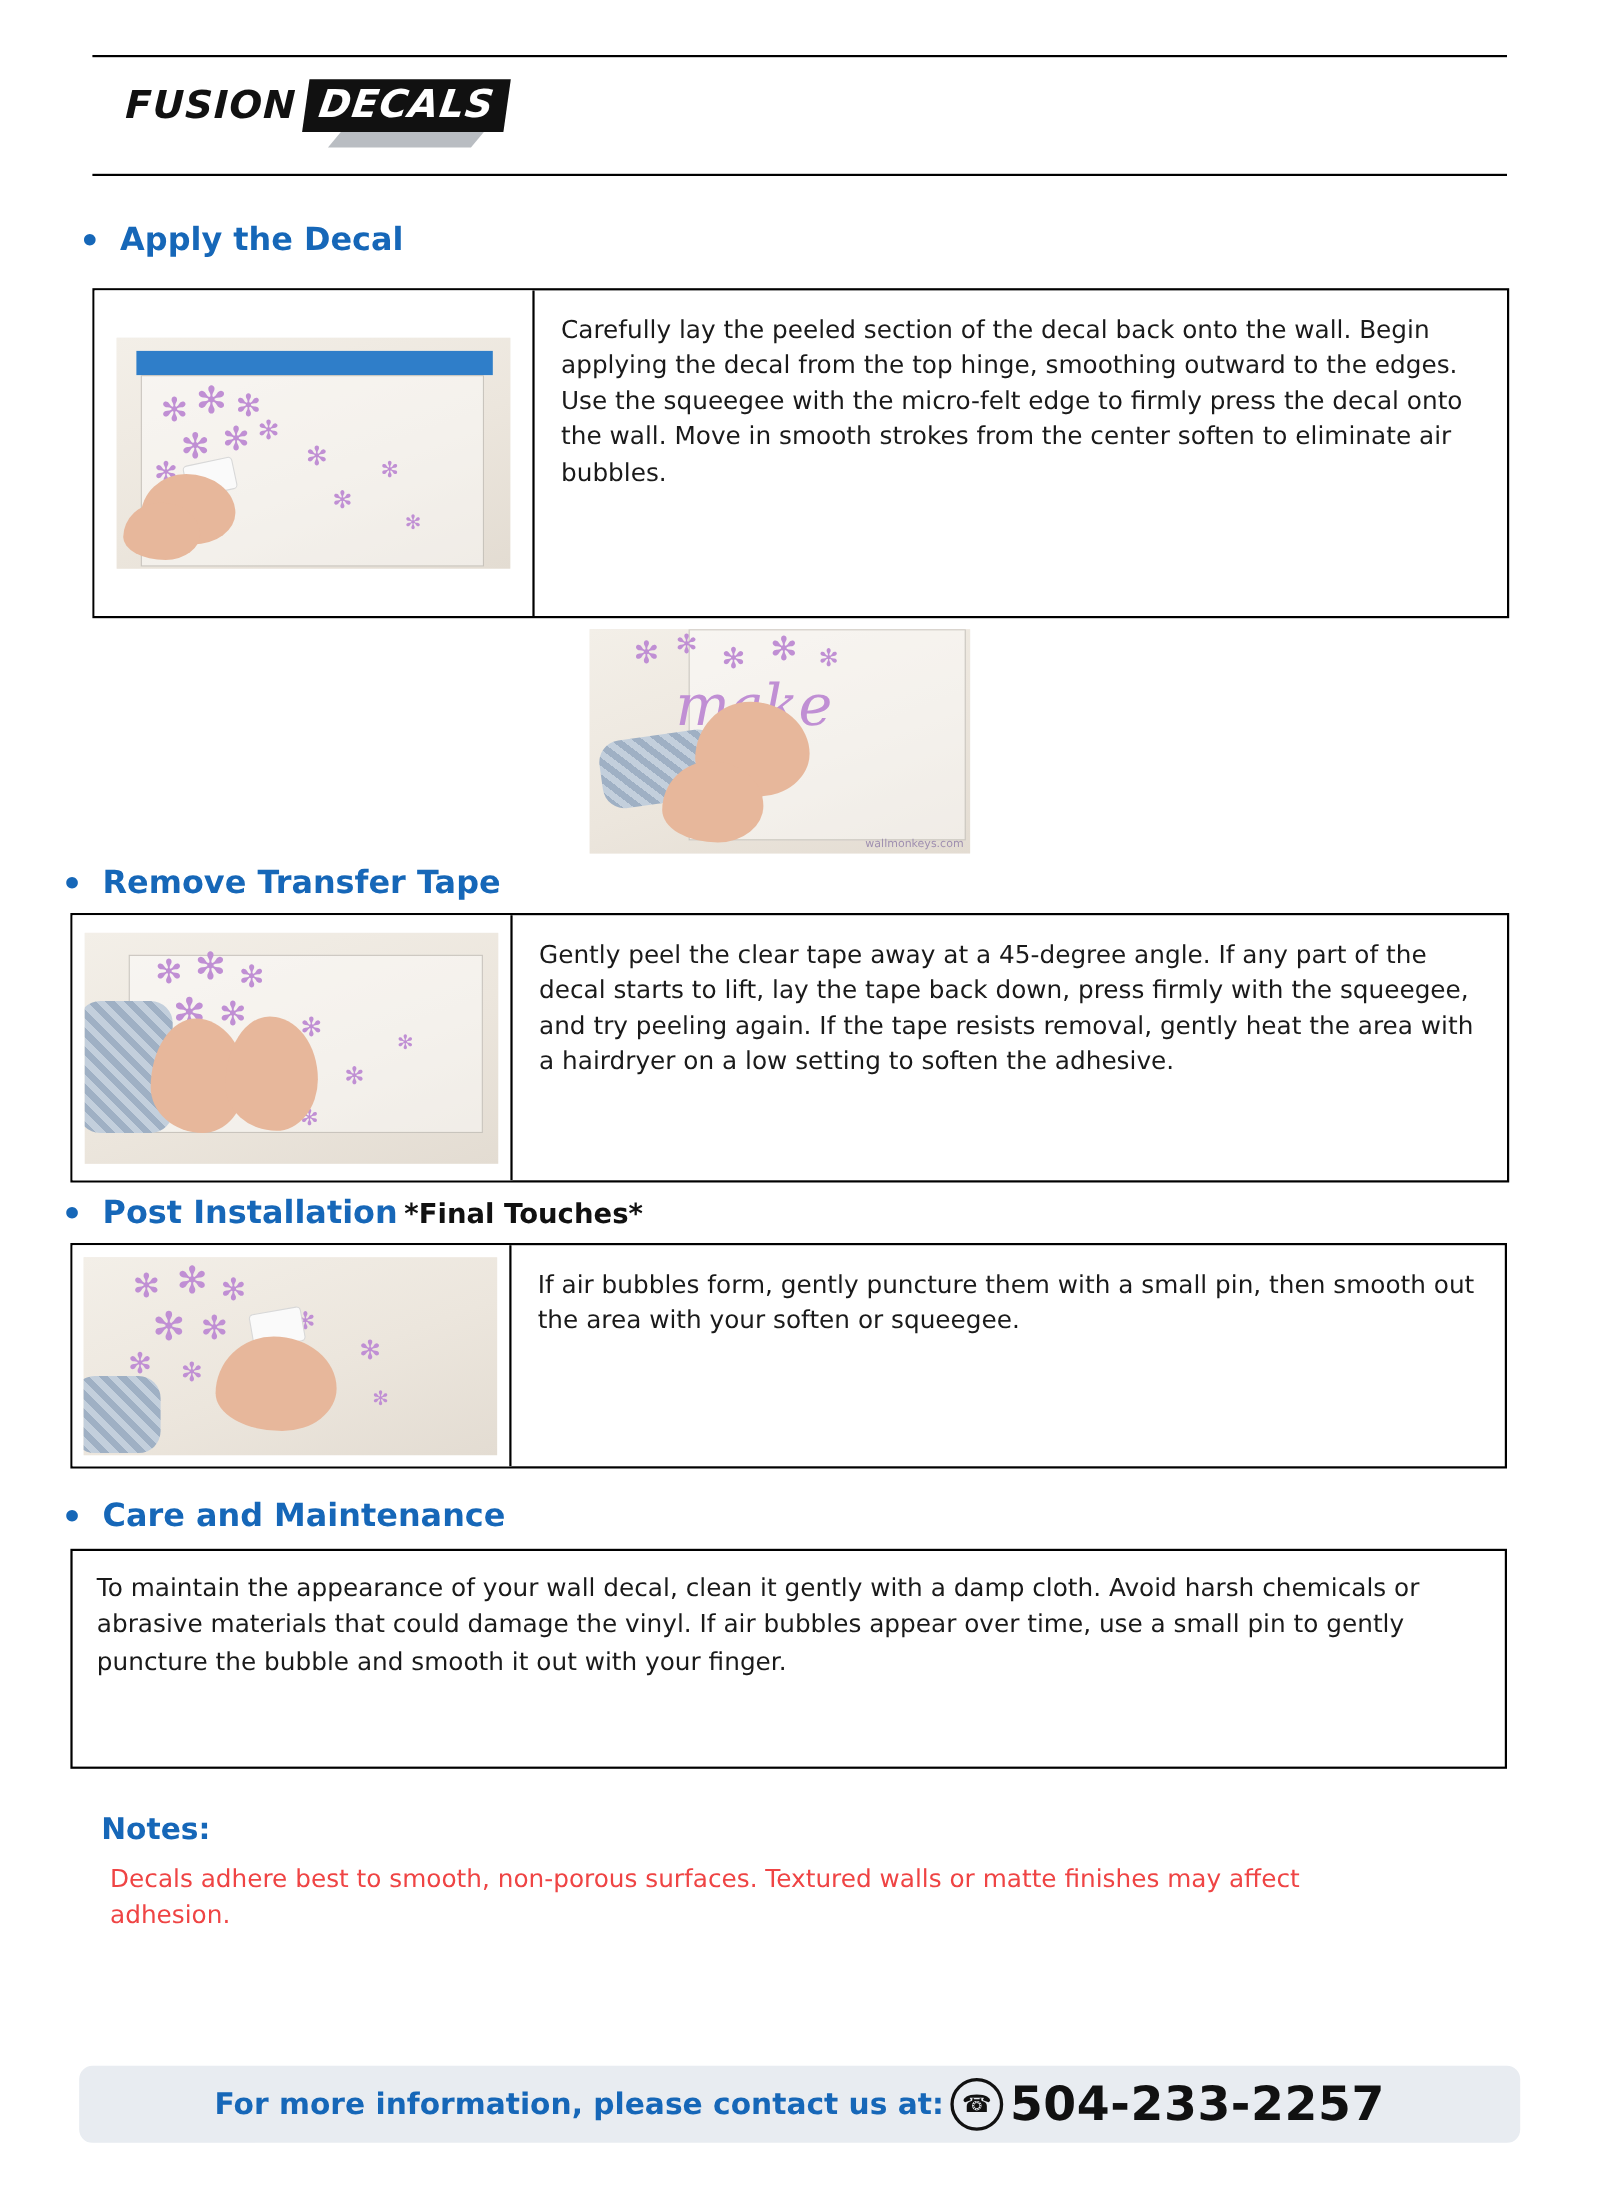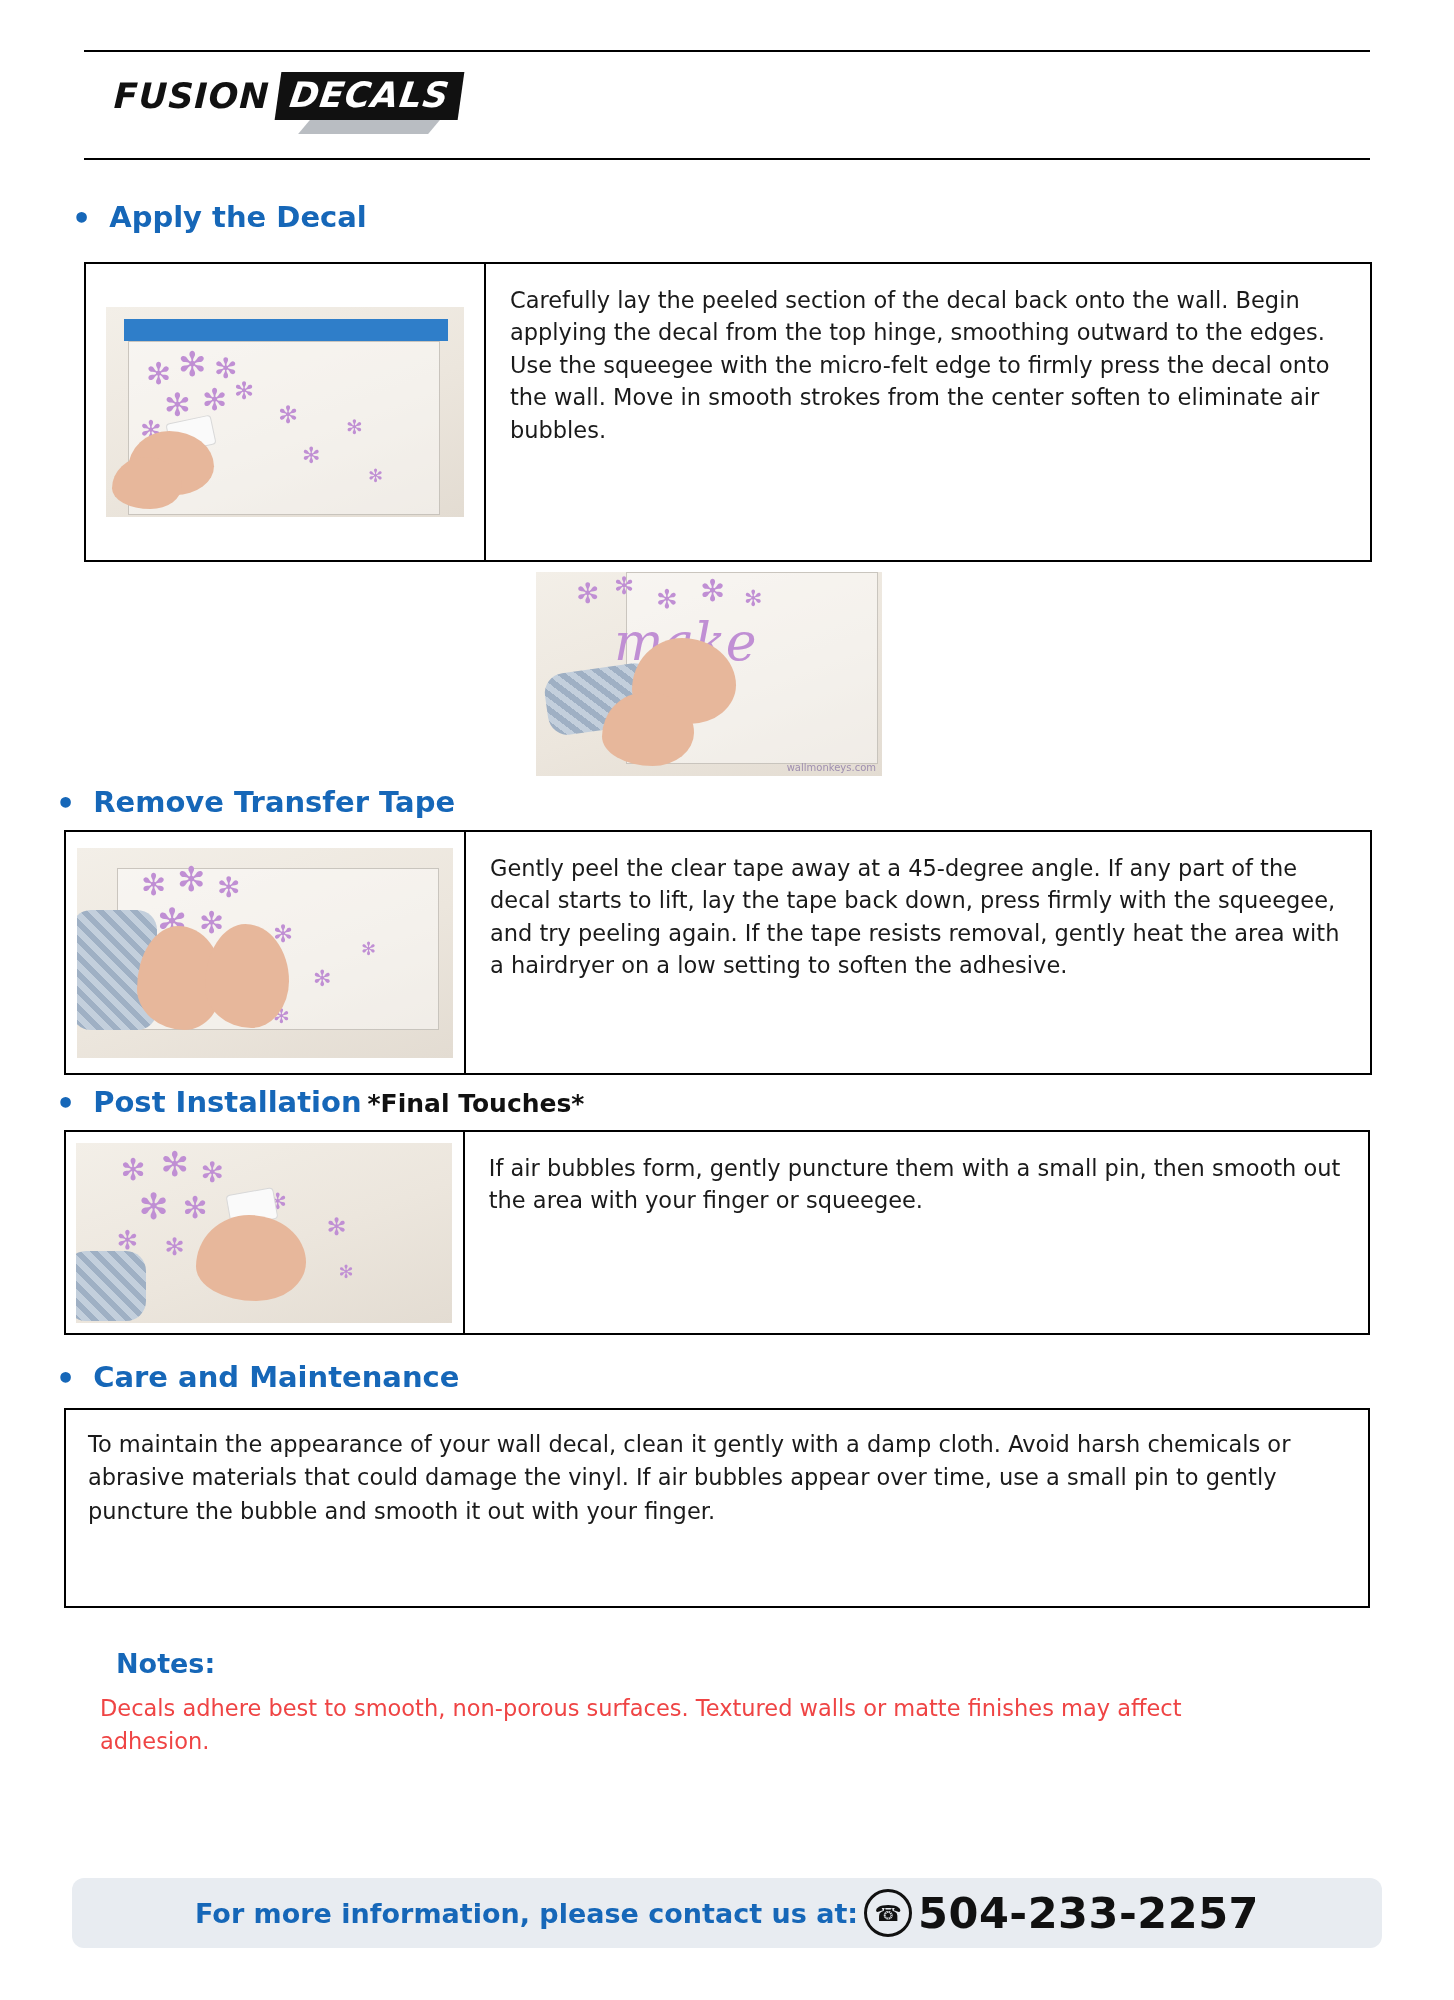--- a/index.html
+++ b/index.html
@@ -367,33 +367,33 @@
         </div>
         <div class="flower" style="left:192px; top:48px; font-size:22px;">✻</div>
         <div class="flower" style="left:250px; top:72px; font-size:24px;">✻</div>
         <div class="flower" style="left:206px; top:104px; font-size:20px;">✻</div>
         <div class="flower" style="left:262px; top:120px; font-size:18px;">✻</div>
         <div class="sleeve" style="left:-10px; top:108px; width:80px; height:70px;"></div>
         <div class="squeegee" style="left:152px; top:48px; width:46px; height:30px; transform:rotate(-10deg);"></div>
         <div class="hand" style="left:120px; top:72px; width:110px; height:86px;"></div>
       </div>
     </div>
-    <div class="text-cell" style="width:906px;">If air bubbles form, gently puncture them with a small pin, then smooth out the area with your finger or squeegee.</div>
+    <div class="text-cell" style="width:906px;">If air bubbles form, gently puncture them with a small pin, then smooth out the area with your soften or squeegee.</div>
   </div>
 
   <div class="sect-head" style="left:56px; top:1360px;">
     <span class="bullet">•</span>
     <span>Care and Maintenance</span>
   </div>
 
   <div class="box text-only" style="left:64px; top:1408px; width:1306px; height:200px;">
     <div>To maintain the appearance of your wall decal, clean it gently with a damp cloth. Avoid harsh chemicals or abrasive materials that could damage the vinyl. If air bubbles appear over time, use a small pin to gently puncture the bubble and smooth it out with your finger.</div>
   </div>
 
-  <div class="notes-title" style="left:116px; top:1648px;">Notes:</div>
+  <div class="notes-title" style="left:92px; top:1648px;">Notes:</div>
   <div class="notes-body" style="left:100px; top:1692px; width:1180px;">Decals adhere best to smooth, non-porous surfaces. Textured walls or matte finishes may affect adhesion.</div>
 
   <div class="footer">
     <span class="footer-text">For more information, please contact us at:</span>
     <span class="phone-icon">☎</span>
     <span class="footer-phone">504-233-2257</span>
   </div>
 
 </div>
 

